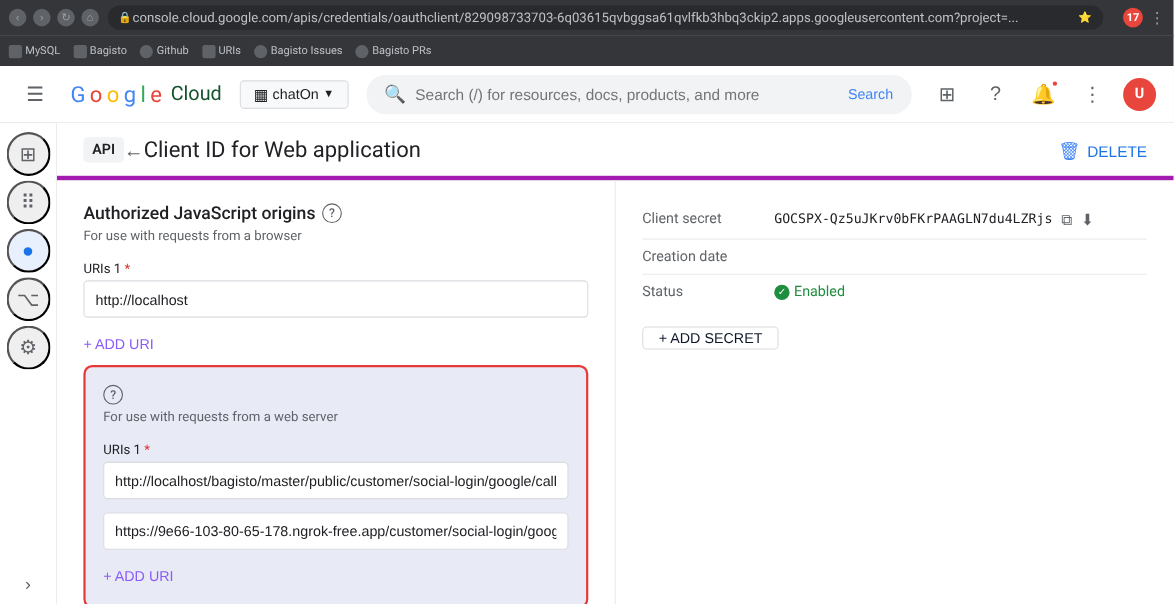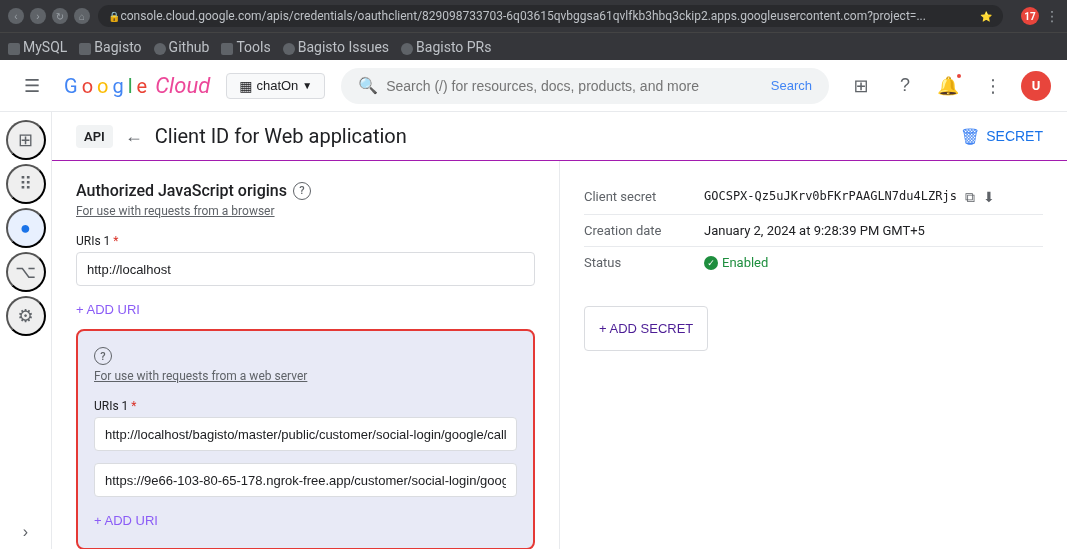--- a/index.html
+++ b/index.html
@@ -23,21 +23,21 @@
     
     .bookmarks-bar {
       background: #35363a;
       height: 28px;
       display: flex;
       align-items: center;
       padding: 0 8px;
       gap: 12px;
       border-top: 1px solid #444;
     }
-    .bookmark-item { color: #bdc1c6; font-size: 14px; display: flex; align-items: flex-end; gap: 3px; cursor: pointer; }
+    .bookmark-item { color: #bdc1c6; font-size: 10px; display: flex; align-items: flex-start; gap: 3px; cursor: pointer; }
     .bookmark-icon { width: 12px; height: 12px; background: #5f6368; border-radius: 2px; }
 
     
     .gc-header {
       background: #fff;
       height: 52px;
       display: flex;
       align-items: center;
       padding: 0 16px;
       border-bottom: 1px solid #e8eaed;
@@ -92,24 +92,23 @@
     }
     .sidebar-icon { width: 40px; height: 40px; display: flex; align-items: center; justify-content: center; border-radius: 50%; cursor: pointer; color: #5f6368; font-size: 18px; }
     .sidebar-icon.active { background: #e8f0fe; color: #1a73e8; }
 
     
     .content-area { flex: 1; overflow-y: auto; background: #fff; }
 
     
     .api-page-header {
       display: flex;
-      align-items: center;
+      align-items: flex-end;
       padding: 12px 24px;
-      border-bottom: 1px solid #a21caf;
-      gap: 12px;
+      border-bottom: 4px solid #a21caf;
     }
     .api-tag {
       font-size: 13px;
       font-weight: 600;
       color: #202124;
       background: #f1f3f4;
       padding: 4px 8px;
       border-radius: 4px;
     }
     .back-btn { background: none; border: none; cursor: pointer; color: #5f6368; font-size: 18px; }
@@ -129,21 +128,21 @@
     .delete-icon { color: #4285f4; font-size: 16px; }
 
     
     .two-col { display: flex; gap: 0; }
     .left-col { flex: 1; padding: 20px 24px; }
     .right-col { flex: 1; padding: 20px 24px; border-left: 1px solid #e8eaed; }
 
     
     .section-title { font-size: 16px; font-weight: 500; color: #202124; margin-bottom: 4px; display: flex; align-items: center; gap: 6px; }
     .help-icon { width: 18px; height: 18px; border-radius: 50%; border: 1px solid #5f6368; display: flex; align-items: center; justify-content: center; font-size: 11px; color: #5f6368; cursor: pointer; }
-    .section-desc { font-size: 12px; color: #5f6368; margin-bottom: 16px; text-decoration: underline; }
+    .section-desc { font-size: 12px; color: #5f6368; margin-bottom: 16px; }
 
     
     .field-label { font-size: 12px; color: #202124; margin-bottom: 4px; }
     .field-required { color: #d93025; }
     .uri-input {
       width: 100%;
       height: 32px;
       border: 1px solid #dadce0;
       border-radius: 4px;
       padding: 16px 10px;
@@ -181,27 +180,27 @@
     .info-row:last-child { border-bottom: none; }
     .info-label { width: 120px; font-size: 13px; color: #5f6368; flex-shrink: 0; }
     .info-value { font-size: 13px; color: #202124; flex: 1; display: flex; align-items: flex-start; gap: 8px; }
     .secret-value { font-size: 12px; font-family: monospace; color: #202124; }
     .copy-btn { background: none; border: none; cursor: pointer; color: #5f6368; font-size: 14px; }
     .download-btn { background: none; border: none; cursor: pointer; color: #5f6368; font-size: 14px; }
     .status-enabled { color: #1e8e3e; font-size: 13px; display: flex; align-items: center; gap: 4px; }
     .status-dot { width: 14px; height: 14px; background: #1e8e3e; border-radius: 50%; display: flex; align-items: center; justify-content: center; color: white; font-size: 9px; }
 
     .add-secret-btn {
-      margin-top: 28px;
+      margin-top: 16px;
       background: none;
       border: 1px solid #dadce0;
       border-radius: 4px;
-      padding: 14px 14px;
-      font-size: 13px;
-      color: #4c1d95;
+      padding: 2px 14px;
+      font-size: 13px;
+      color: #0f172a;
       cursor: pointer;
       display: flex;
       align-items: center;
       gap: 4px;
       font-weight: 500;
     }
 
     .expand-btn { background: none; border: none; cursor: pointer; color: #5f6368; font-size: 16px; }
   </style>
 </head>
@@ -233,42 +232,42 @@
   <div class="bookmark-item">
     <div class="bookmark-icon"></div>
     <span>Bagisto</span>
   </div>
   <div class="bookmark-item">
     <div class="bookmark-icon" style="border-radius:50%;"></div>
     <span>Github</span>
   </div>
   <div class="bookmark-item">
     <div class="bookmark-icon"></div>
-    <span>Tools</span>
+    <span>URIs</span>
   </div>
   <div class="bookmark-item">
     <div class="bookmark-icon" style="border-radius:50%;"></div>
     <span>Bagisto Issues</span>
   </div>
   <div class="bookmark-item">
     <div class="bookmark-icon" style="border-radius:50%;"></div>
     <span>Bagisto PRs</span>
   </div>
 </div>
 
 <div class="gc-header">
   <button class="gc-icon-btn gc-menu-icon">☰</button>
   <div class="gc-logo">
     <span style="color:#4285f4; font-size:20px;">G</span>
       <span style="color:#ea4335; font-size:20px;">o</span>
       <span style="color:#fbbc05; font-size:20px;">o</span>
       <span style="color:#4285f4; font-size:20px;">g</span>
       <span style="color:#34a853; font-size:20px;">l</span>
       <span style="color:#ea4335; font-size:20px;">e</span>
-    <span style="font-size:22px; color:#ec4899; margin-left:4px;font-style:italic;">Cloud</span>
+    <span style="font-size:18px; color:#14532d; margin-left:4px;">Cloud</span>
   </div>
   <button class="gc-project-btn">
     <span style="font-size:14px;">▦</span>
     <span>chatOn</span>
     <span style="font-size:10px;">▼</span>
   </button>
   <div class="gc-search-bar">
     <span style="color:#5f6368; font-size:16px;">🔍</span>
     <input class="gc-search-input" type="text" placeholder="Search (/) for resources, docs, products, and more" style="">
     <button class="gc-search-btn">Search</button>
@@ -297,21 +296,21 @@
   </div>
 
   <div class="content-area">
 
     <div class="api-page-header">
       <span class="api-tag">API</span>
       <button class="back-btn">←</button>
       <span class="page-title">Client ID for Web application</span>
       <button class="delete-btn">
         <span class="delete-icon">🗑</span>
-        <span>SECRET</span>
+        <span>DELETE</span>
       </button>
     </div>
 
     <div class="two-col">
 
       <div class="left-col">
 
         <div>
           <div class="section-title">
             <span>Authorized JavaScript origins</span>
@@ -346,23 +345,20 @@
           <div class="info-row">
             <div class="info-label">Client secret</div>
             <div class="info-value">
               <span class="secret-value">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</span>
               <button class="copy-btn" title="Copy">⧉</button>
               <button class="download-btn" title="Download">⬇</button>
             </div>
           </div>
           <div class="info-row">
             <div class="info-label">Creation date</div>
-            <div class="info-value">
-              <span>January 2, 2024 at 9:28:39 PM GMT+5</span>
-            </div>
           </div>
           <div class="info-row">
             <div class="info-label">Status</div>
             <div class="info-value">
               <div class="status-enabled">
                 <div class="status-dot">✓</div>
                 <span>Enabled</span>
               </div>
             </div>
           </div>

